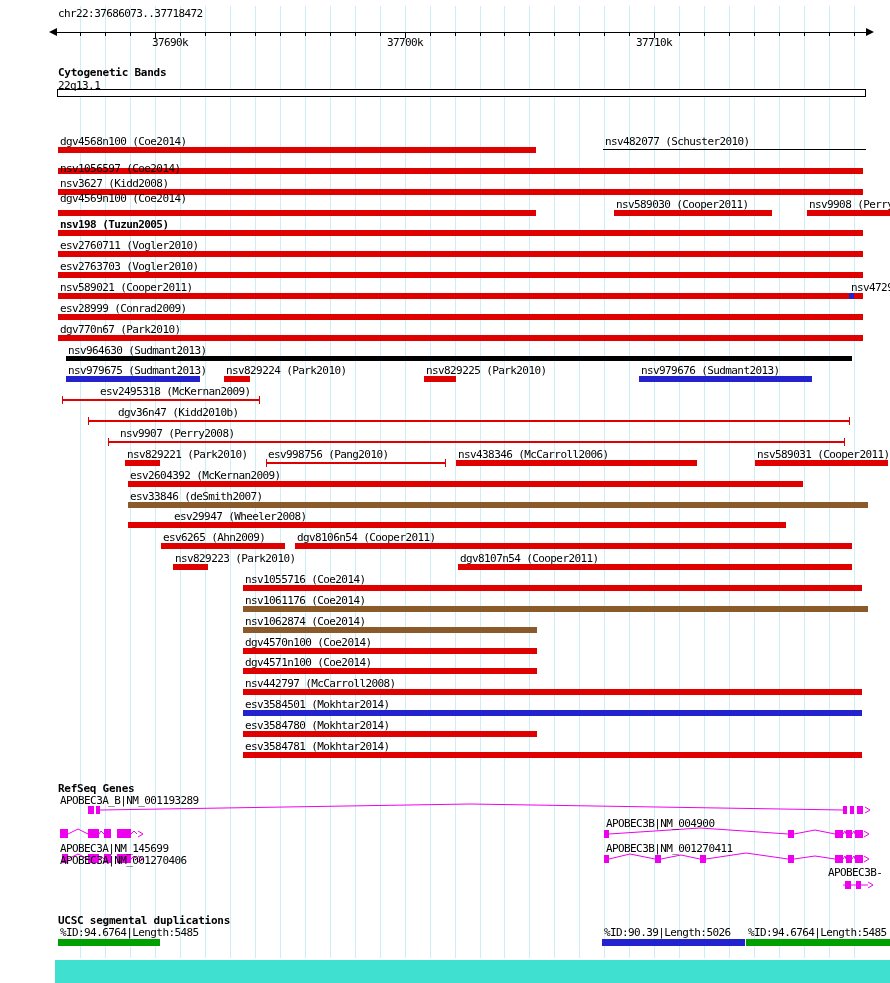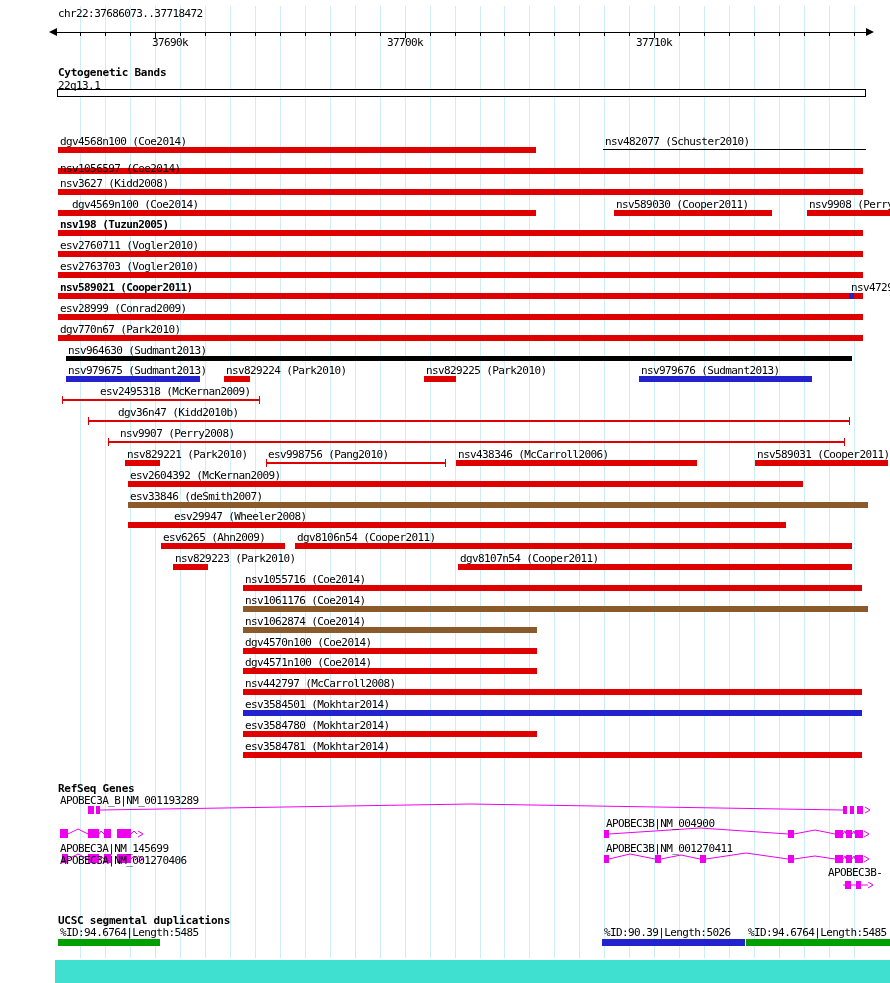--- a/index.html
+++ b/index.html
@@ -158,33 +158,33 @@
     <div class="vtick" style="left: 654px; top: 32px; height: 6px;"></div>
     <div class="lbl" style="left: 634px; top: 37px; width: 40px; text-align: center;">37710k</div>
     <div class="lbl" style="left: 60px; top: 136px;">dgv4568n100 (Coe2014)</div>
     <div class="bar" style="left: 58px; top: 147px; width: 478px; height: 6px; background: rgb(223, 0, 0);"></div>
     <div class="lbl" style="left: 605px; top: 136px;">nsv482077 (Schuster2010)</div>
     <div class="bar" style="left: 603px; top: 149px; width: 263px; height: 1px; background: rgb(0, 0, 0);"></div>
     <div class="lbl" style="left: 60px; top: 157px; margin-top: 6px;">nsv1056597 (Coe2014)</div>
     <div class="bar" style="left: 58px; top: 168px; width: 805px; height: 6px; background: rgb(223, 0, 0);"></div>
     <div class="lbl" style="left: 60px; top: 178px;">nsv3627 (Kidd2008)</div>
     <div class="bar" style="left: 58px; top: 189px; width: 805px; height: 6px; background: rgb(223, 0, 0);"></div>
-    <div class="lbl" style="left: 60px; top: 199px; margin-left: 12px;">dgv4569n100 (Coe2014)</div>
+    <div class="lbl" style="left: 60px; top: 193px;">dgv4569n100 (Coe2014)</div>
     <div class="bar" style="left: 58px; top: 210px; width: 478px; height: 6px; background: rgb(223, 0, 0);"></div>
     <div class="lbl" style="left: 616px; top: 199px;">nsv589030 (Cooper2011)</div>
     <div class="bar" style="left: 614px; top: 210px; width: 158px; height: 6px; background: rgb(223, 0, 0);"></div>
     <div class="lbl" style="left: 809px; top: 199px;">nsv9908 (Perry2008)</div>
     <div class="bar" style="left: 807px; top: 210px; width: 83px; height: 6px; background: rgb(223, 0, 0);"></div>
     <div class="lbl" style="left: 60px; top: 219px; font-weight: bold;">nsv198 (Tuzun2005)</div>
     <div class="bar" style="left: 58px; top: 230px; width: 805px; height: 6px; background: rgb(223, 0, 0);"></div>
     <div class="lbl" style="left: 60px; top: 240px;">esv2760711 (Vogler2010)</div>
     <div class="bar" style="left: 58px; top: 251px; width: 805px; height: 6px; background: rgb(223, 0, 0);"></div>
     <div class="lbl" style="left: 60px; top: 261px;">esv2763703 (Vogler2010)</div>
     <div class="bar" style="left: 58px; top: 272px; width: 805px; height: 6px; background: rgb(223, 0, 0);"></div>
-    <div class="lbl" style="left: 60px; top: 282px; font-weight: bold;">nsv589021 (Cooper2011)</div>
+    <div class="lbl" style="left: 60px; top: 282px;">nsv589021 (Cooper2011)</div>
     <div class="bar" style="left: 58px; top: 293px; width: 805px; height: 6px; background: rgb(223, 0, 0);"></div>
     <div class="lbl" style="left: 851px; top: 282px;">nsv4729</div>
     <div class="bar" style="left: 849px; top: 293px; width: 5px; height: 6px; background: rgb(35, 35, 205);"></div>
     <div class="lbl" style="left: 60px; top: 303px;">esv28999 (Conrad2009)</div>
     <div class="bar" style="left: 58px; top: 314px; width: 805px; height: 6px; background: rgb(223, 0, 0);"></div>
     <div class="lbl" style="left: 60px; top: 324px;">dgv770n67 (Park2010)</div>
     <div class="bar" style="left: 58px; top: 335px; width: 805px; height: 6px; background: rgb(223, 0, 0);"></div>
     <div class="lbl" style="left: 68px; top: 345px;">nsv964630 (Sudmant2013)</div>
     <div class="bar" style="left: 66px; top: 356px; width: 786px; height: 5px; background: rgb(0, 0, 0);"></div>
     <div class="lbl" style="left: 68px; top: 365px;">nsv979675 (Sudmant2013)</div>

